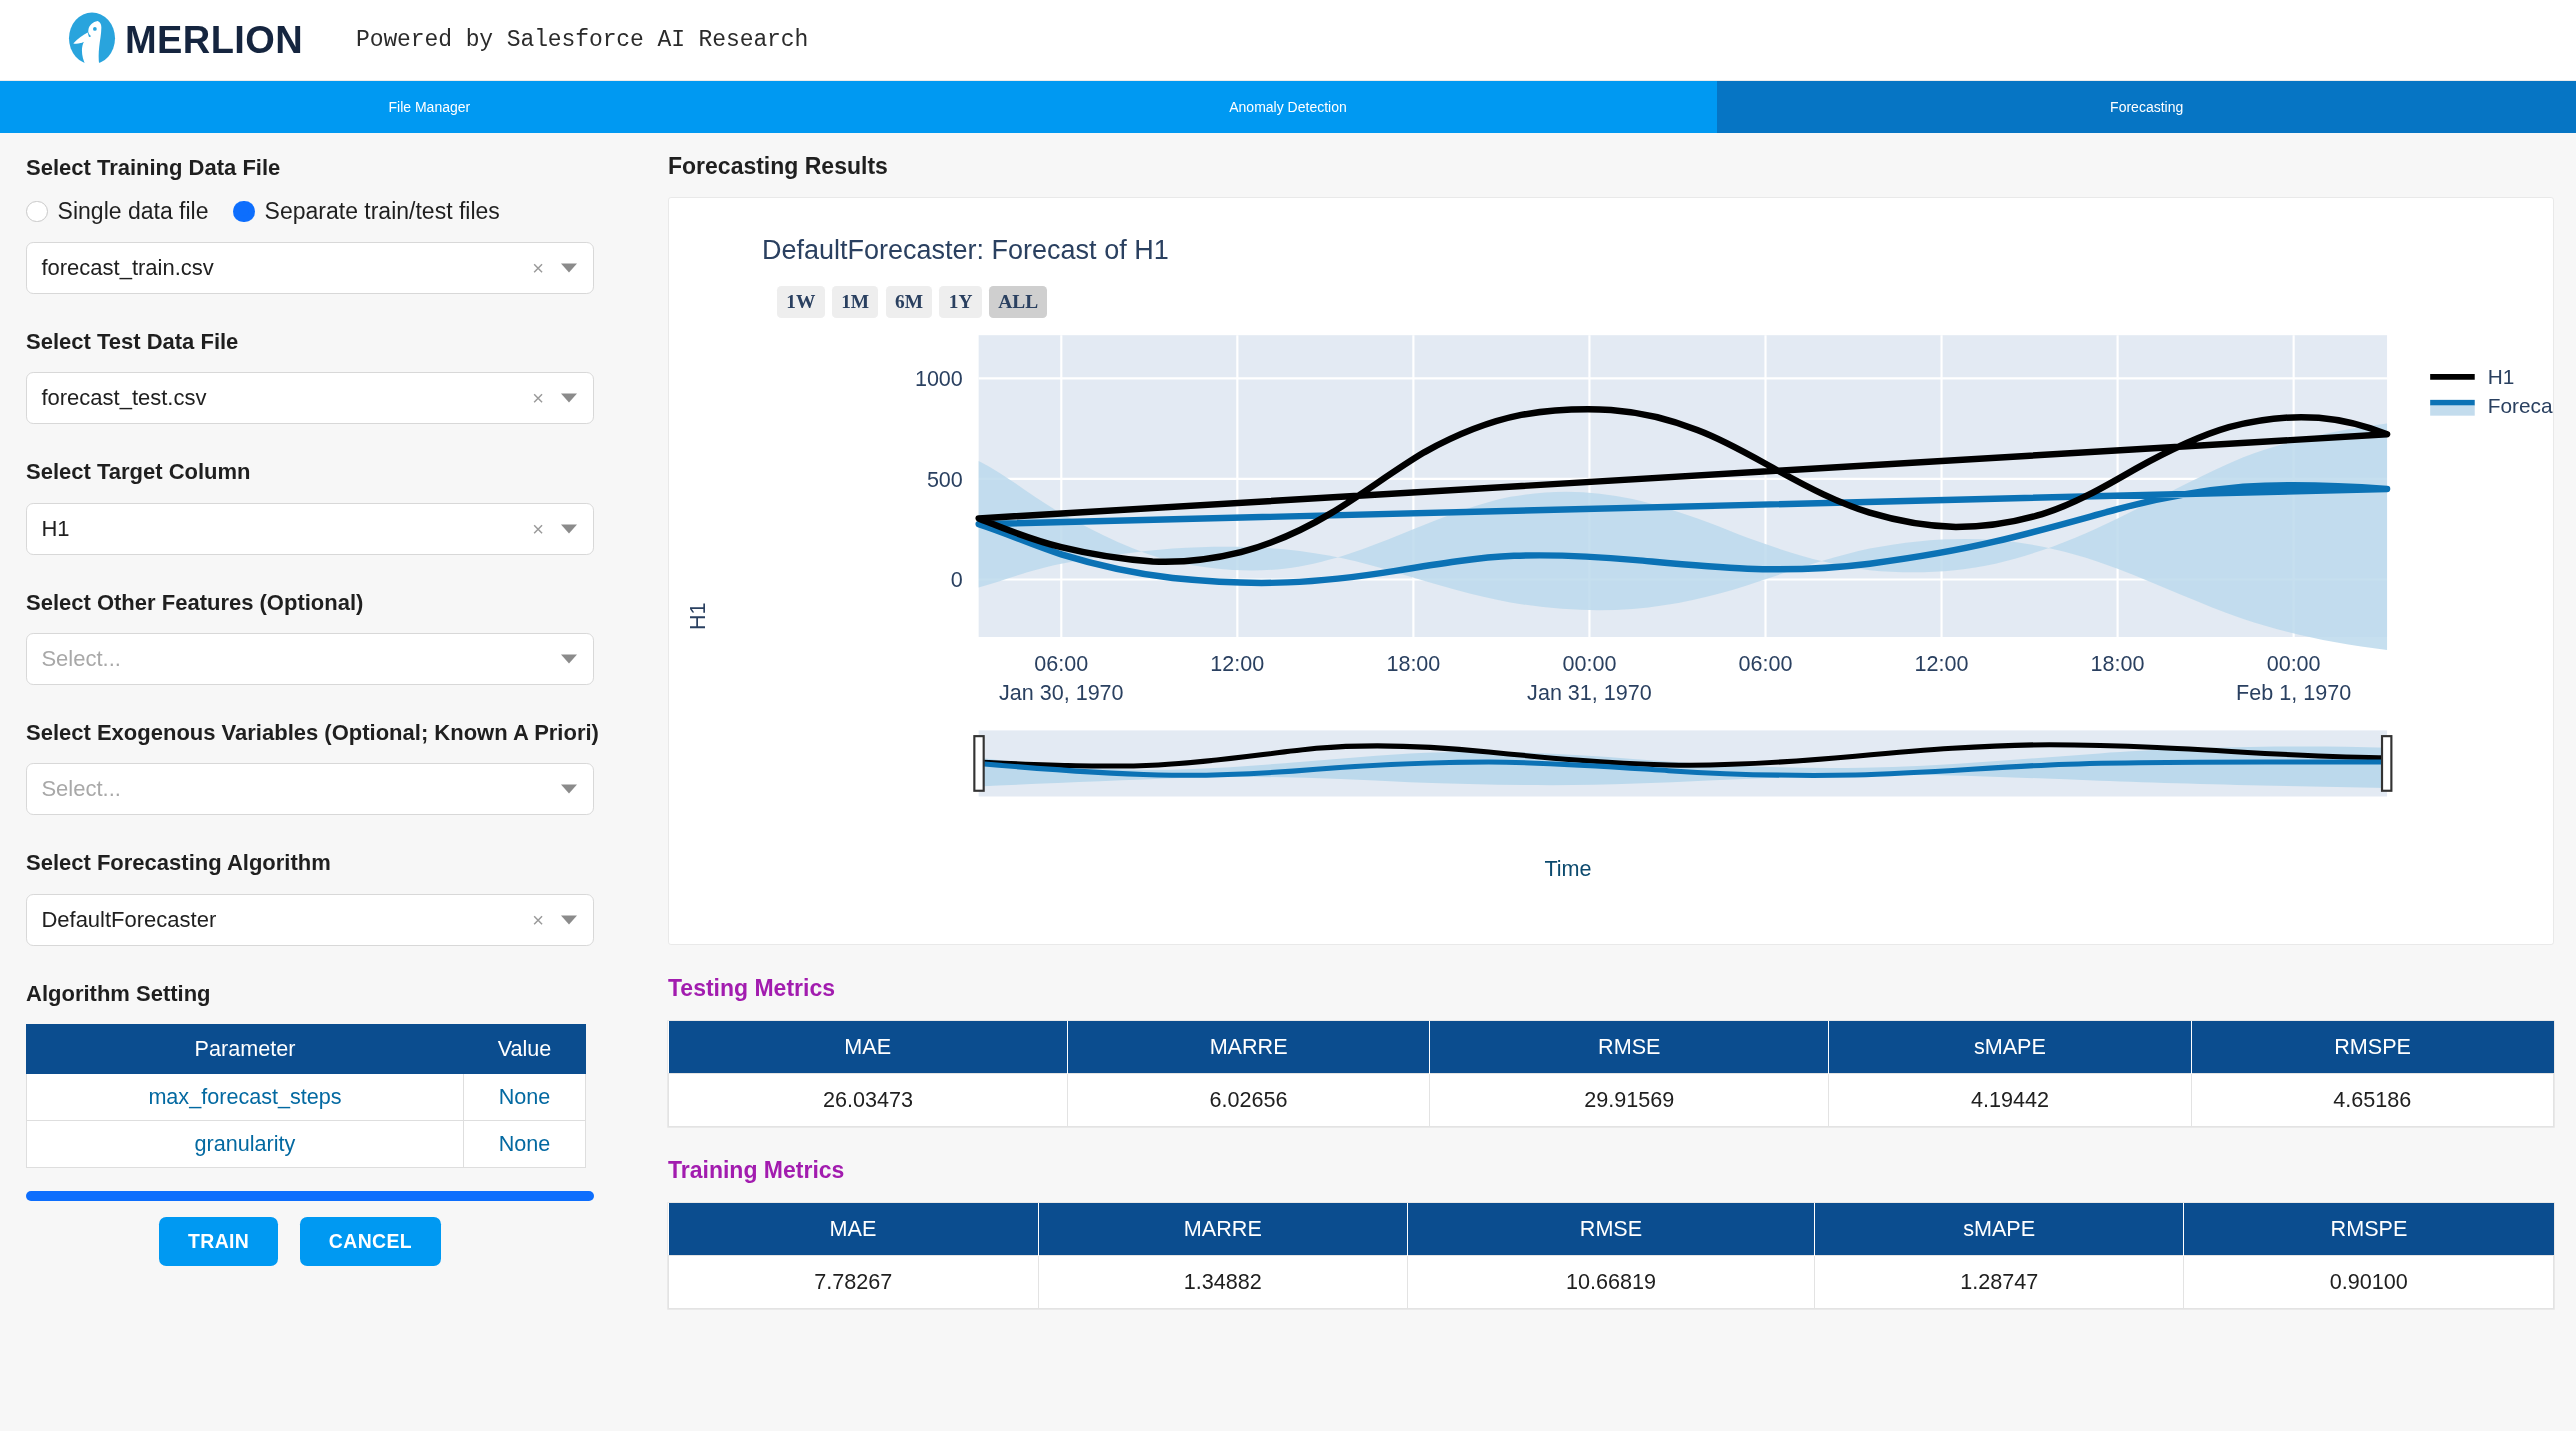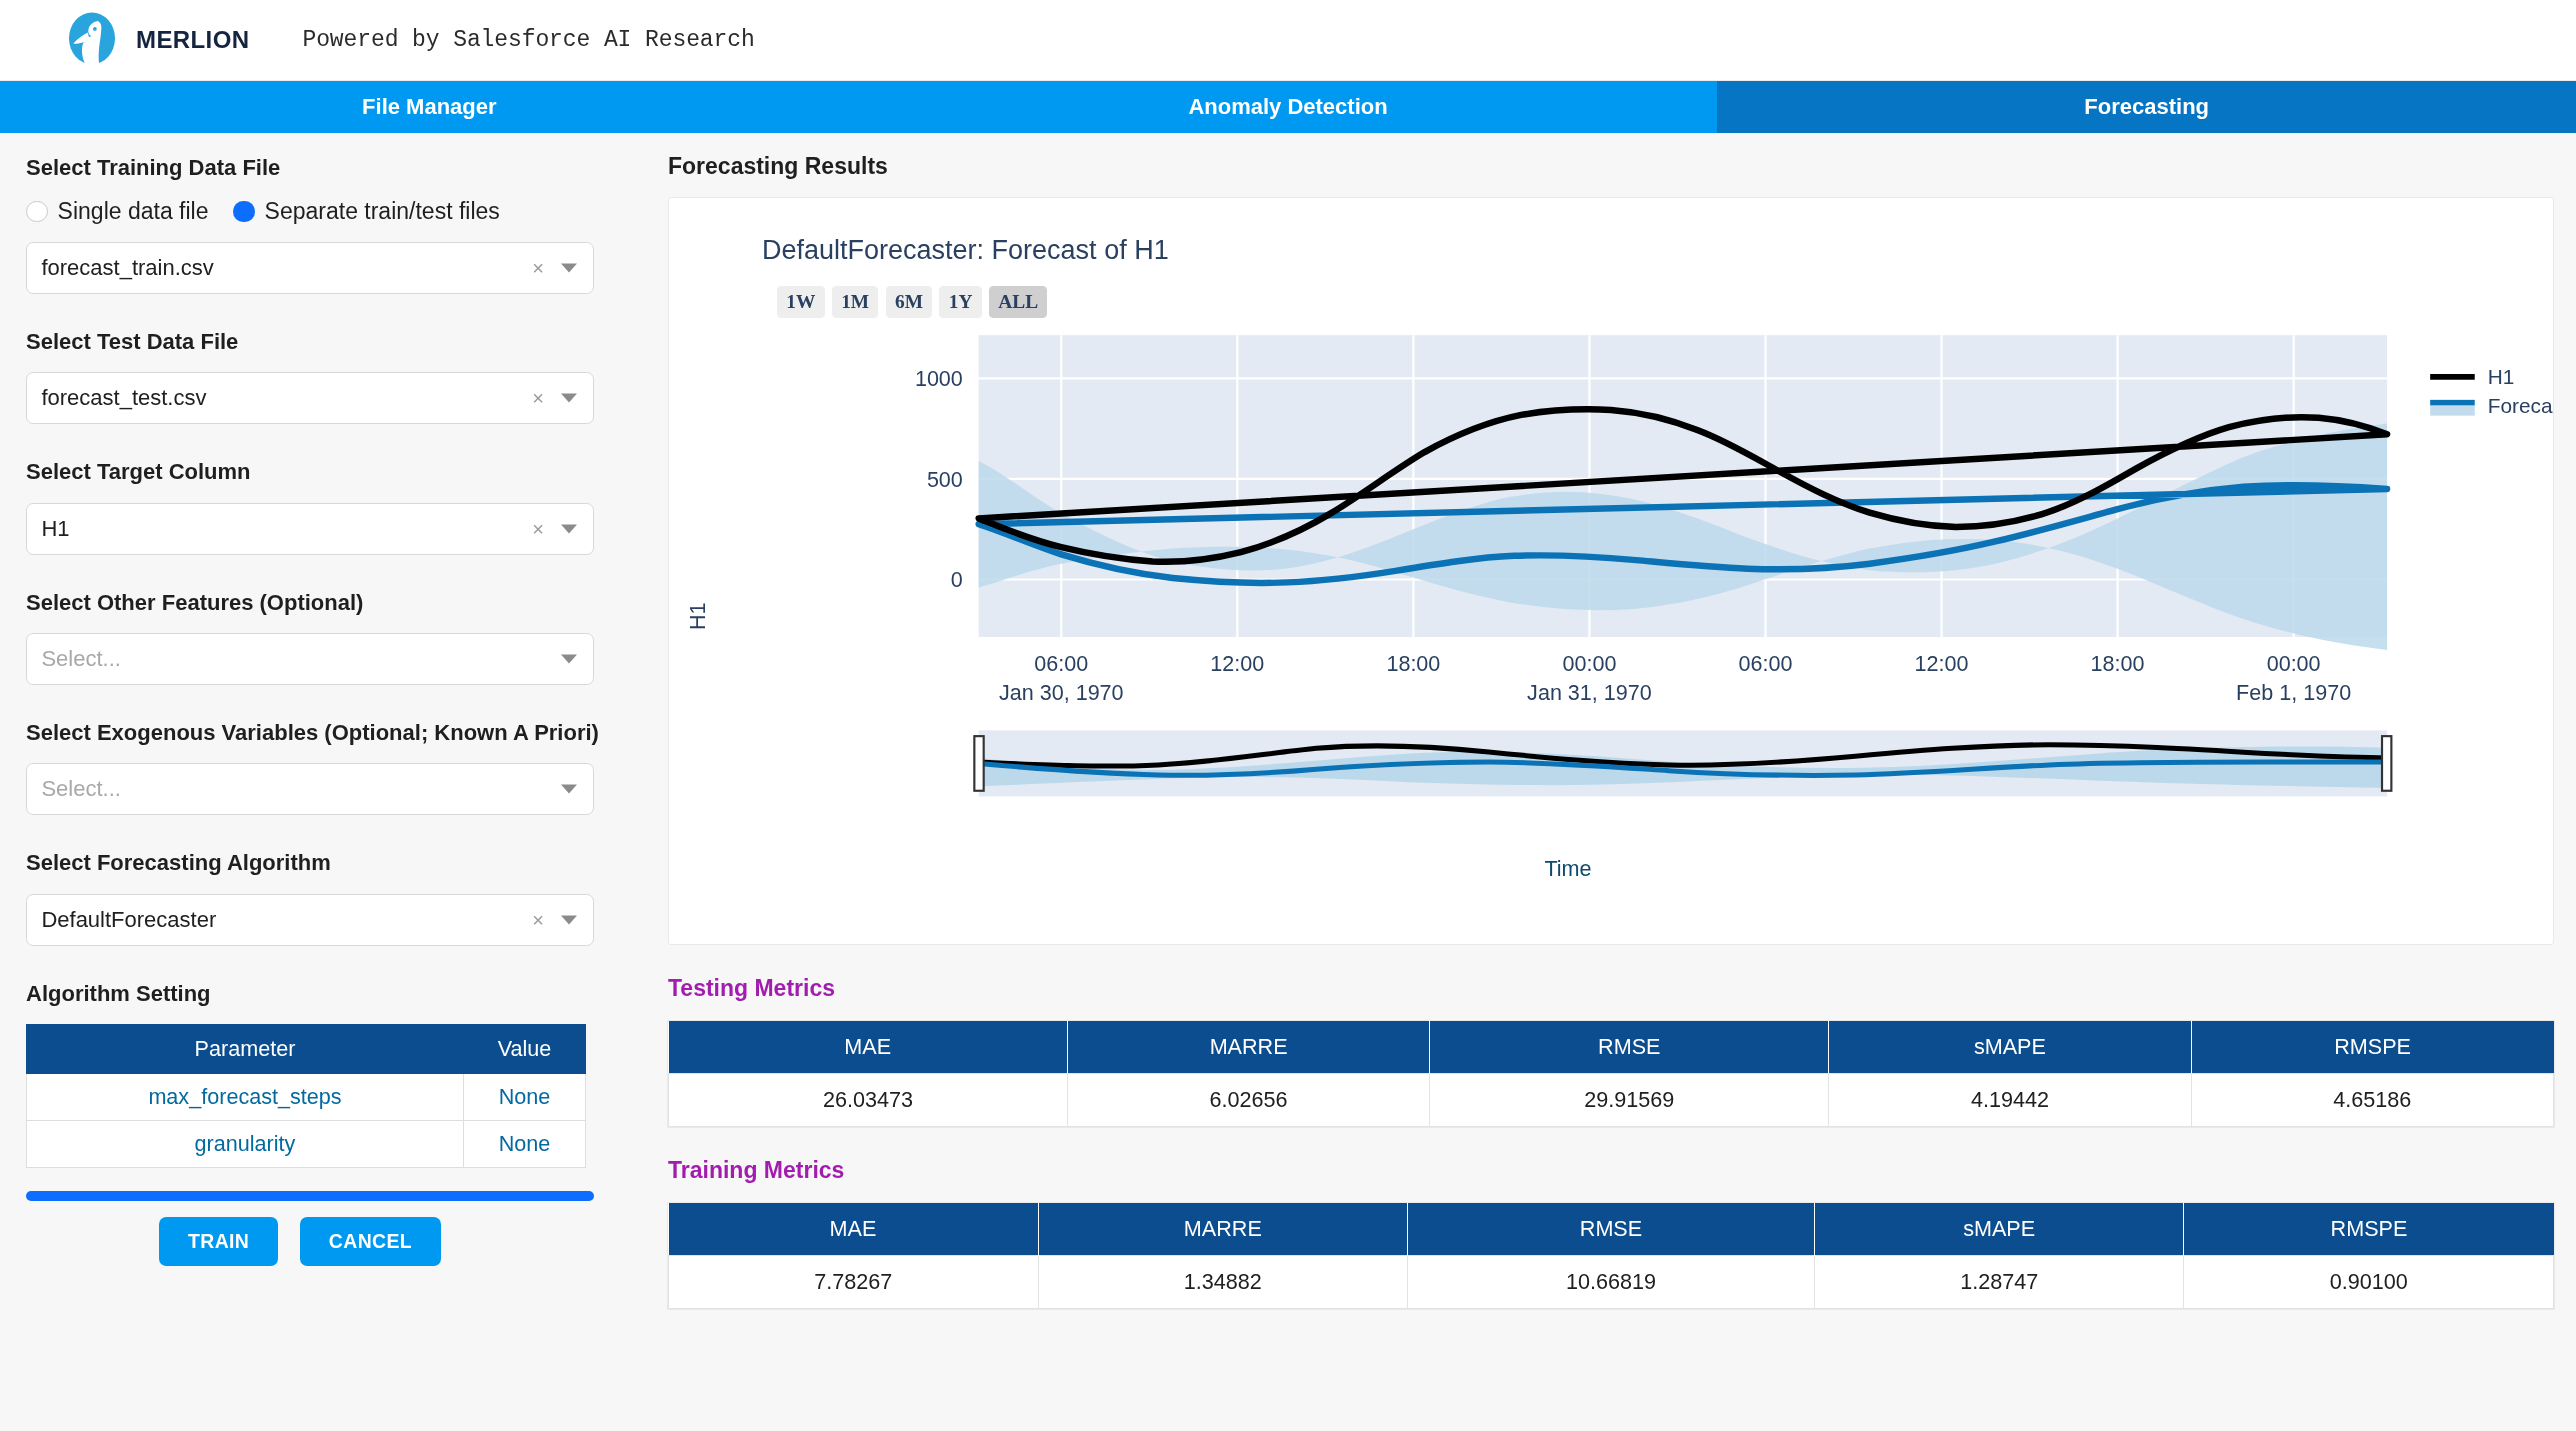--- a/index.html
+++ b/index.html
@@ -16,34 +16,34 @@
   .header {
     height: 81px;
     background: #ffffff;
     display: flex;
     align-items: center;
     padding-left: 66px;
     border-bottom: 0.7px solid #ececec;
   }
   .logo-mark { width: 52px; height: 59px; flex: none; }
   .brand-name {
-    font-size: 24px; font-weight: bold; letter-spacing: 0.4px;
-    color: #15253f; margin-left: 18px;
+    font-size: 38px; font-weight: bold; letter-spacing: 0.4px;
+    color: #15253f; margin-left: 7px;
   }
   .brand-tagline {
     font-family: "Liberation Mono", monospace;
     font-size: 23px; color: #2b2b2b; margin-left: 53px; letter-spacing: -0.1px;
   }
 
   
   .tabbar { display: flex; height: 52px; width: 100%; }
   .tab {
     flex: 1; display: flex; align-items: center; justify-content: center;
     background: #0099f2; color: #ffffff;
-    font-size: 22px; font-weight: bold; cursor: pointer;
+    font-size: 14px; font-weight: normal; cursor: pointer;
     user-select: none;
   }
   .tab.active { background: #0675c4; }
 
   
   .content { display: flex; width: 100%; height: calc(1431px - 81px - 52px); }
   .sidebar {
     width: 642px; flex: none; padding: 21.6px 26px 0 26px;
     background: #f7f7f7;
   }

